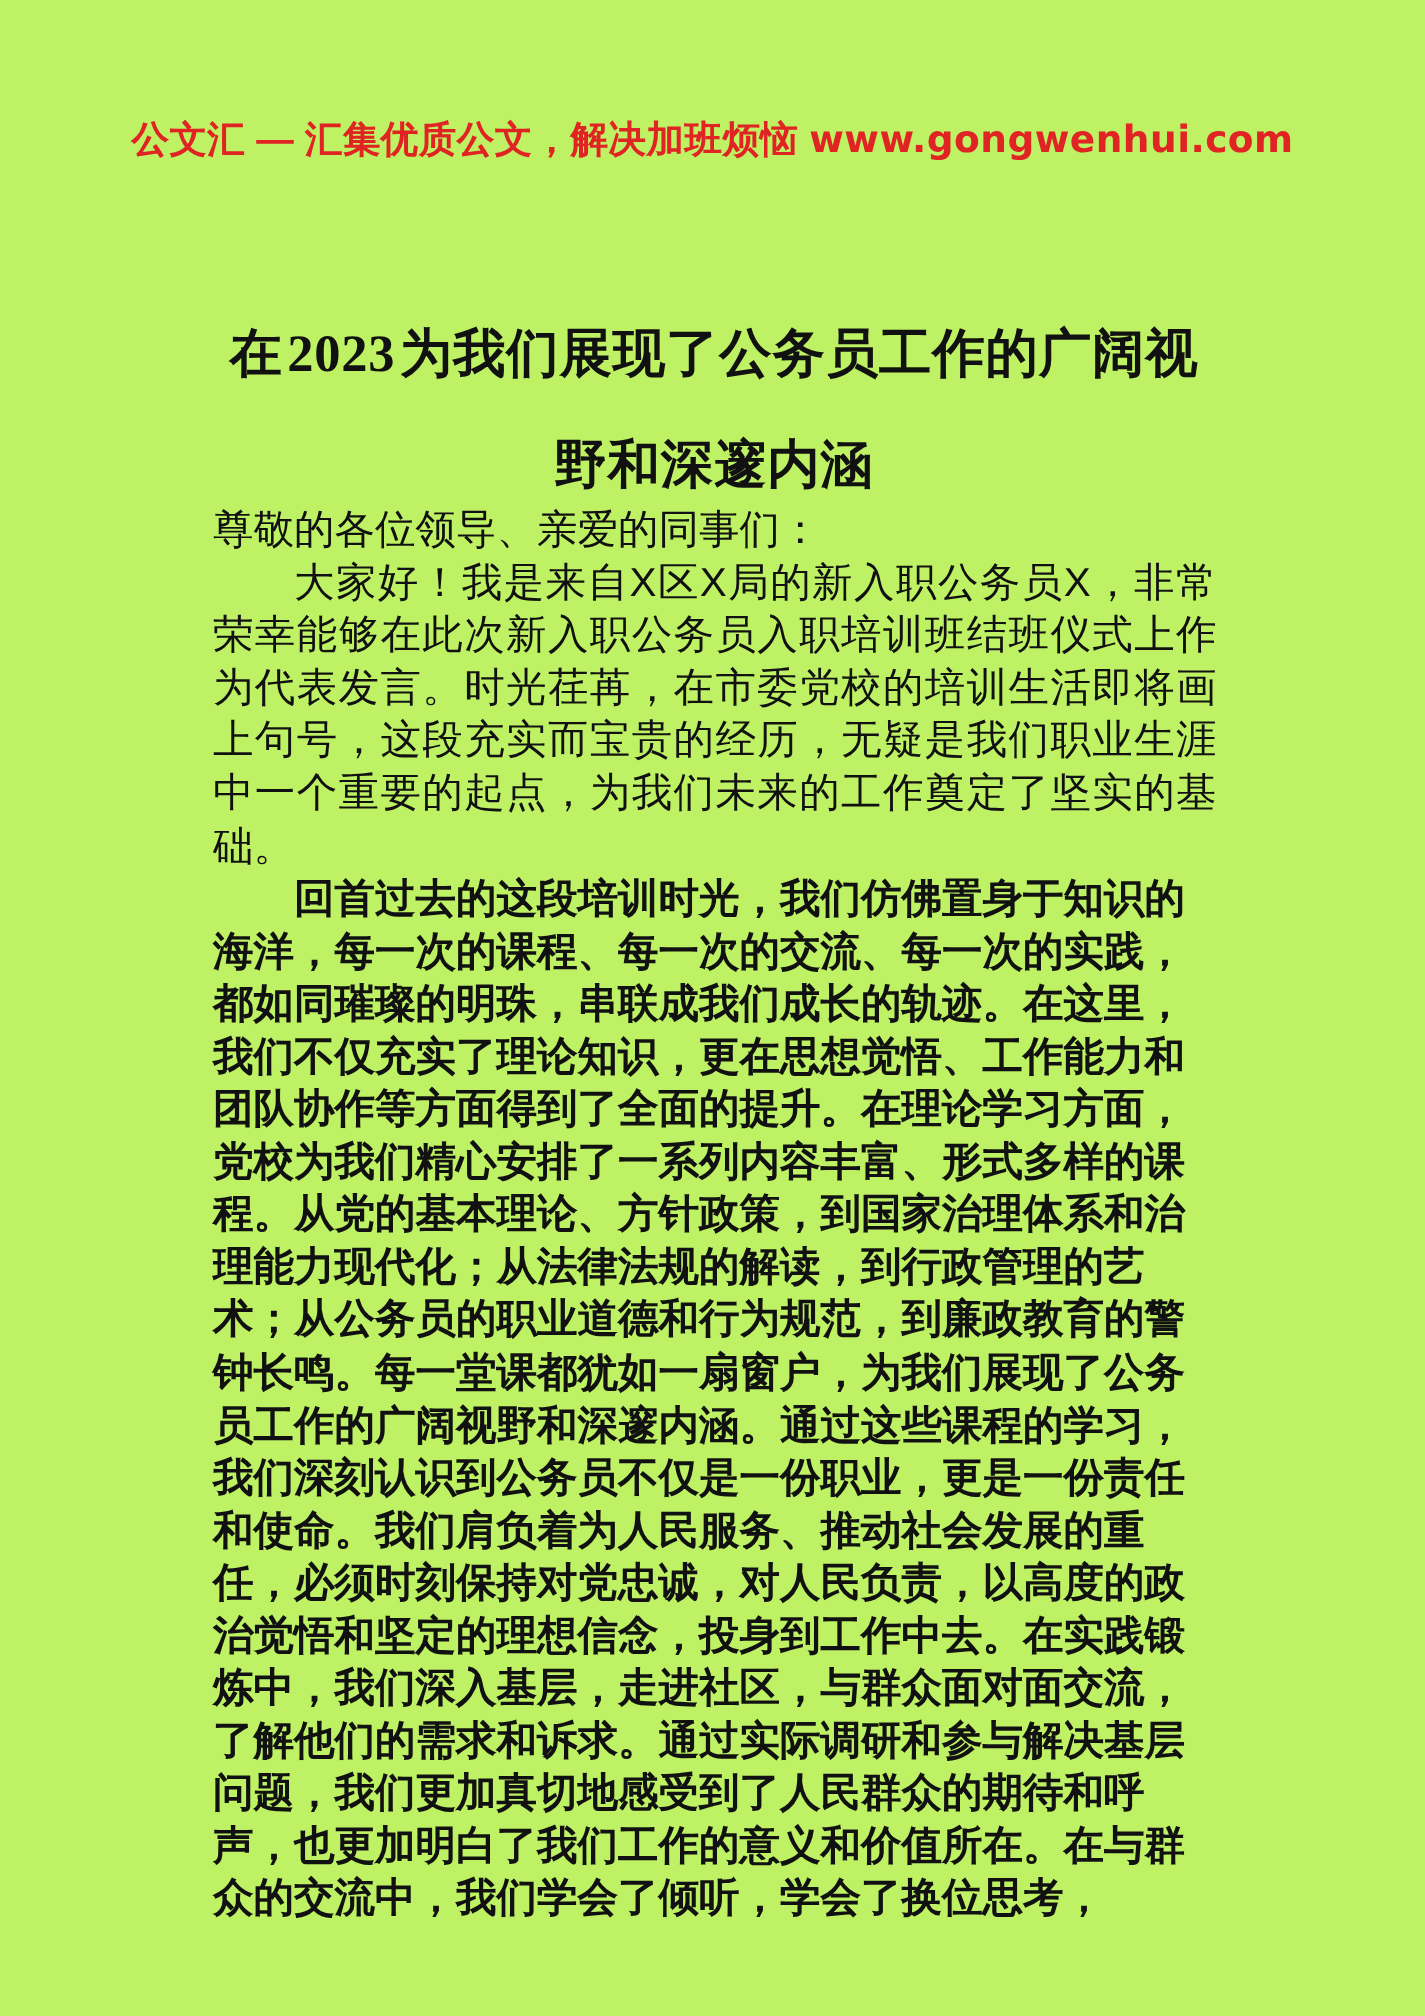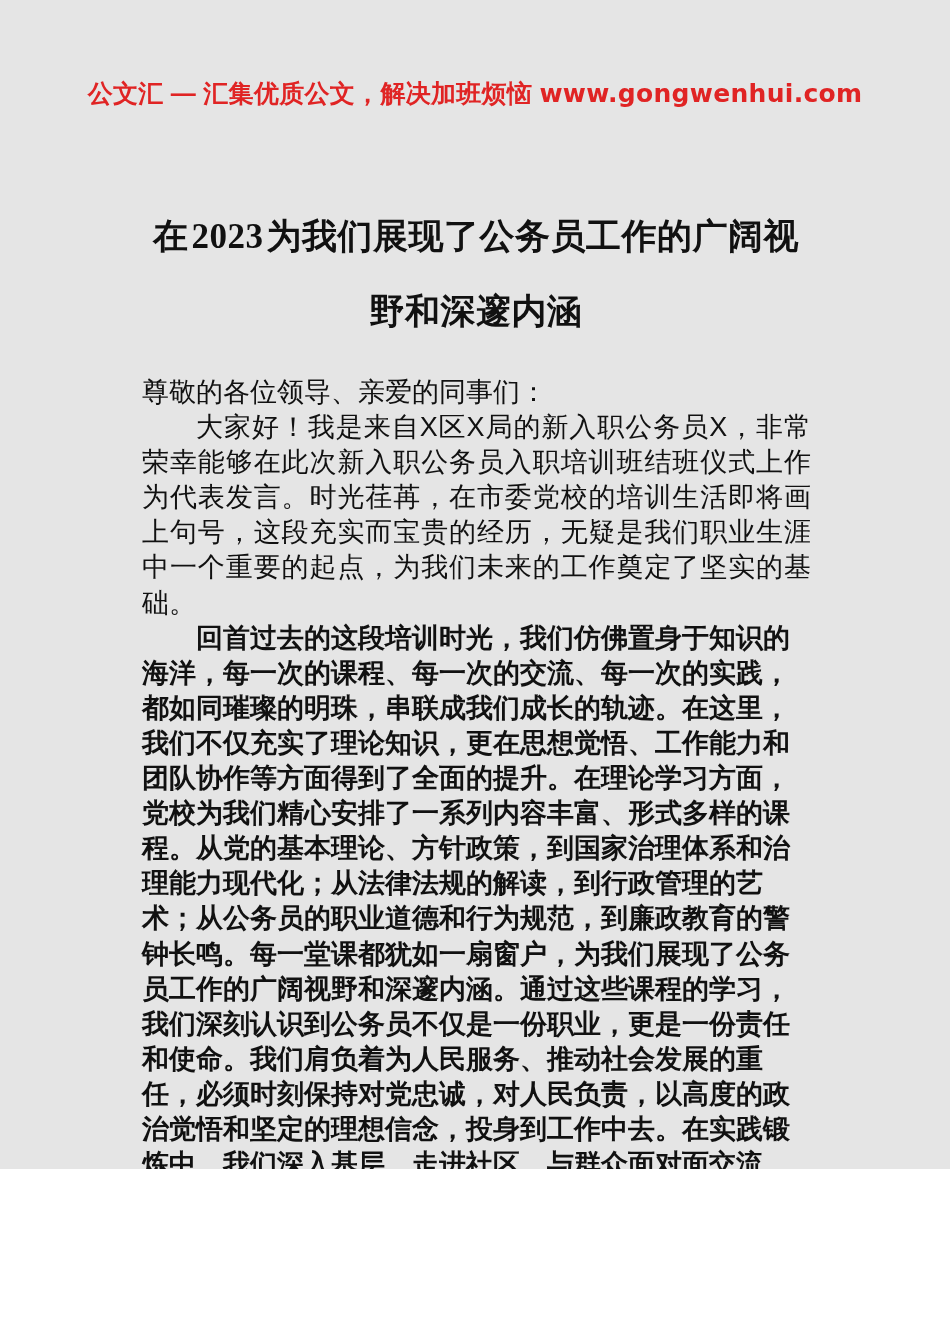--- a/index.html
+++ b/index.html
@@ -7,22 +7,22 @@
     padding: 0;
     background: #ffffff;
   }
   body {
     font-family: "Liberation Sans", "DejaVu Sans", sans-serif;
     color: #000000;
   }
   .page {
     position: relative;
     width: 950px;
-    height: 1169px;
-    background: #e5e5e5;
+    height: 1344px;
+    background: #bef264;
     overflow: hidden;
     box-sizing: border-box;
   }
 
   
   .watermark {
     position: absolute;
     top: 78px;
     left: 0;
     width: 950px;
@@ -57,21 +57,20 @@
     font-weight: 700;
     padding: 0 3px;
   }
 
   
   .body-block {
     position: absolute;
     top: 336px;
     left: 142px;
     width: 669px;
-    margin-top: 39px;
   }
   .para {
     margin: 0;
     font-size: 27px;
     line-height: 35.1px;
     text-align: justify;
     text-justify: inter-character;
     letter-spacing: 0px;
     color: #111111;
     word-break: break-all;

